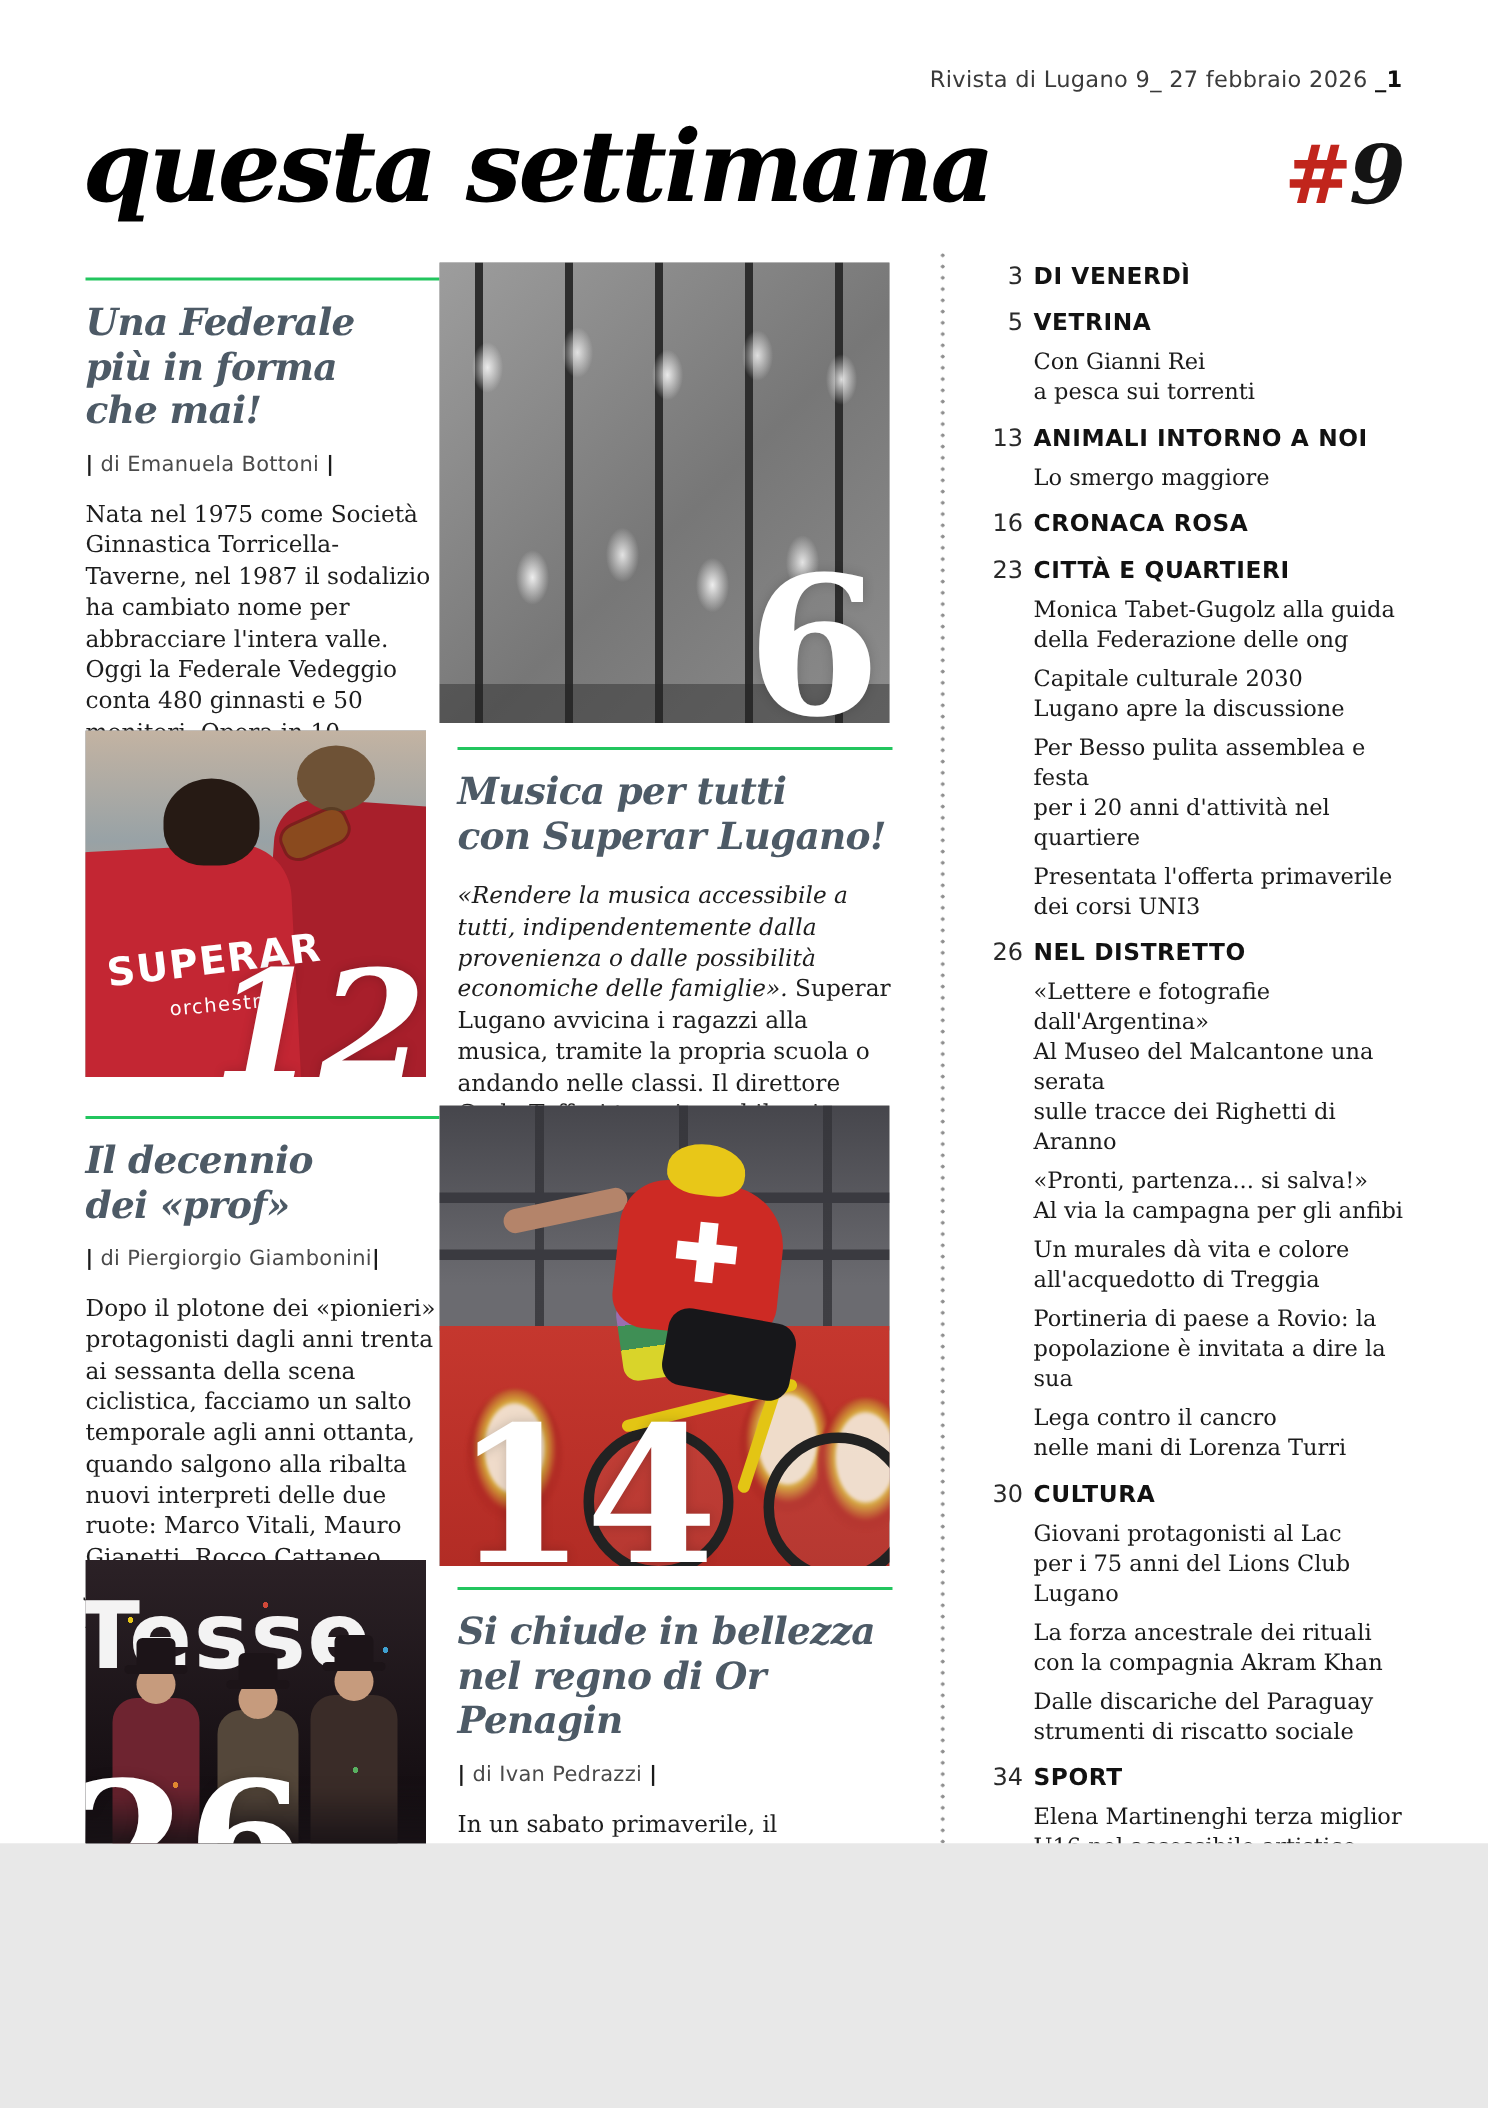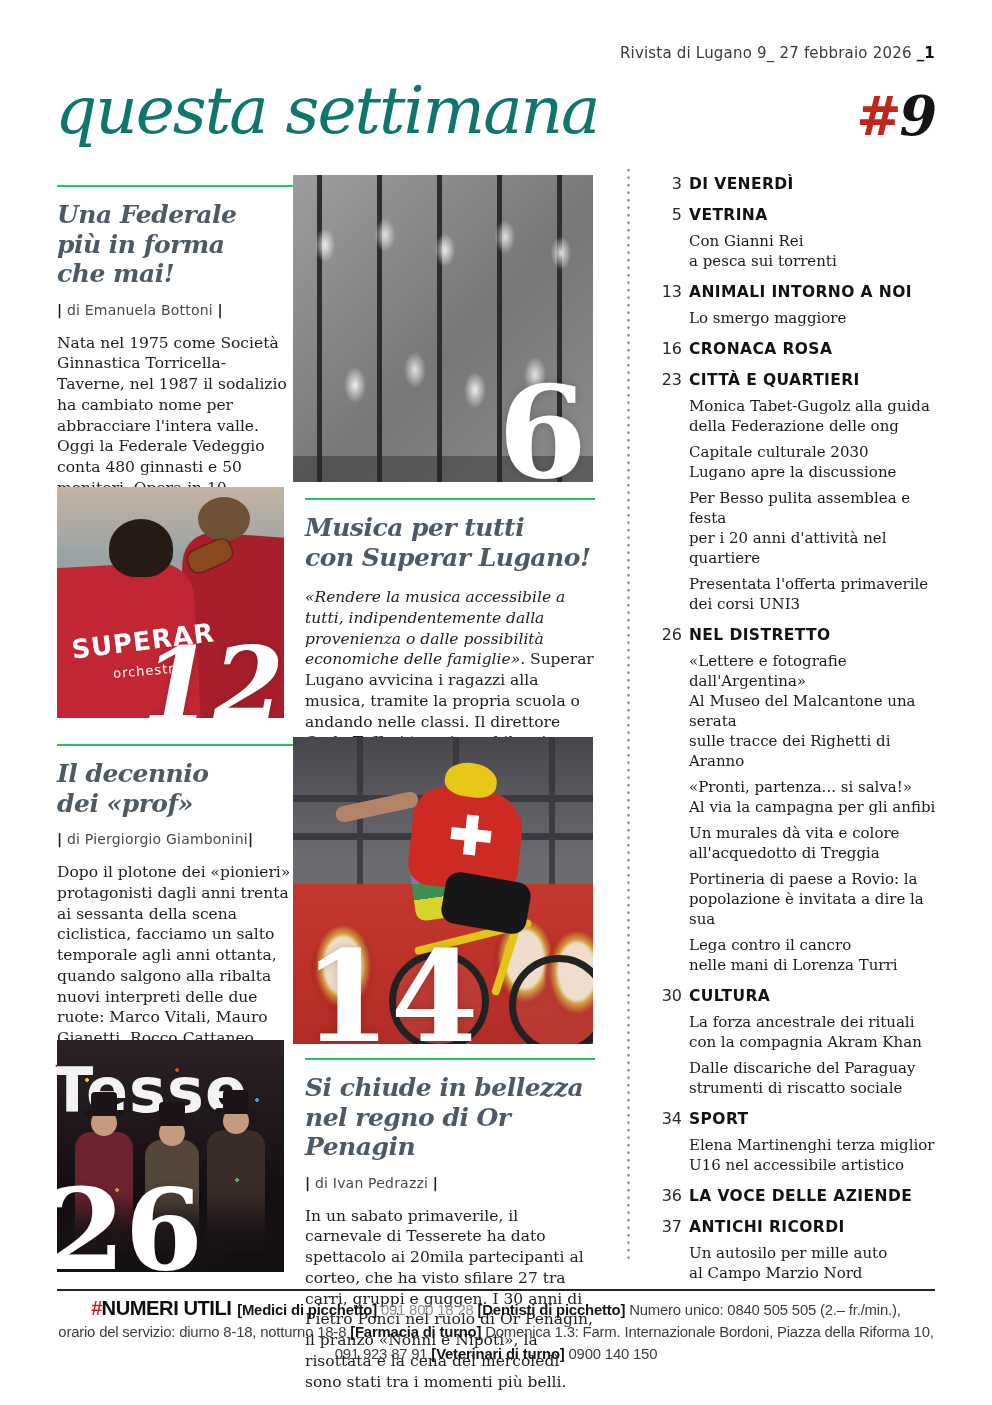--- a/index.html
+++ b/index.html
@@ -1,24 +1,24 @@
 <!DOCTYPE html>
 <html><head>
 <meta charset="utf-8">
 <style>
   html,body{margin:0;padding:0;background:#e8e8e8;}
-  .page{position:relative;width:992px;height:1405px;background:#ffffff;margin:0 auto;overflow:hidden;
+  .page{position:relative;width:992px;height:1229px;background:#ffffff;margin:0 auto;overflow:hidden;
         font-family:"DejaVu Sans",sans-serif;}
 
   
   .masthead{position:absolute;top:44px;right:57px;font-size:15px;color:#3a3a3a;letter-spacing:.2px;
             font-family:"DejaVu Sans",sans-serif;}
   .masthead .pg{font-weight:bold;color:#0f0f0f;}
   .main-title{position:absolute;left:55px;top:72px;font-family:"DejaVu Serif",serif;
-              font-style:italic;font-weight:normal;font-size:66px;color:#0f766e;letter-spacing:-2px;}
+              font-style:italic;font-weight:bold;font-size:66px;color:#000000;letter-spacing:-2px;}
   .issue-badge{position:absolute;right:57px;top:84px;font-family:"DejaVu Serif",serif;
                font-style:italic;font-weight:bold;font-size:54px;letter-spacing:-2px;}
   .issue-badge .hash{color:#c1251c;}
   .issue-badge .num{color:#141414;}
 
   
   .art-text{position:absolute;border-top:2px solid #22c55e;padding-top:13px;}
   .at-1{left:57px;top:185px;width:236px;}
   .at-2{left:305px;top:498px;width:290px;}
   .at-3{left:57px;top:744px;width:236px;}
@@ -330,20 +330,22 @@
 popolazione è invitata a dire la sua</div>
         <div class="toc-sub">Lega contro il cancro
 nelle mani di Lorenza Turri</div>
       </div>
     </div>
 
     <div class="toc-entry">
       <div class="toc-num">30</div>
       <div class="toc-right">
         <div class="toc-title">CULTURA</div>
+        <div class="toc-sub">Giovani protagonisti al Lac
+per i 75 anni del Lions Club Lugano</div>
         <div class="toc-sub">La forza ancestrale dei rituali
 con la compagnia Akram Khan</div>
         <div class="toc-sub">Dalle discariche del Paraguay
 strumenti di riscatto sociale</div>
       </div>
     </div>
 
     <div class="toc-entry">
       <div class="toc-num">34</div>
       <div class="toc-right">

